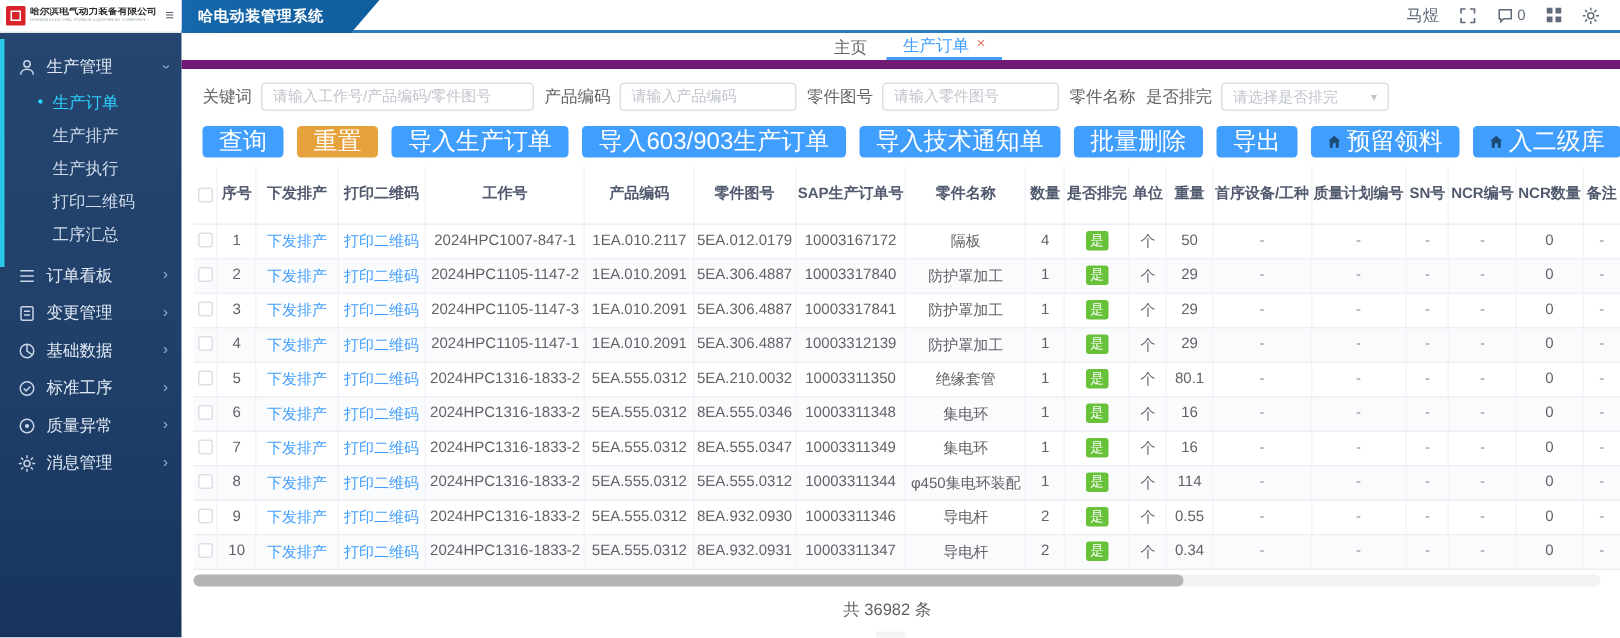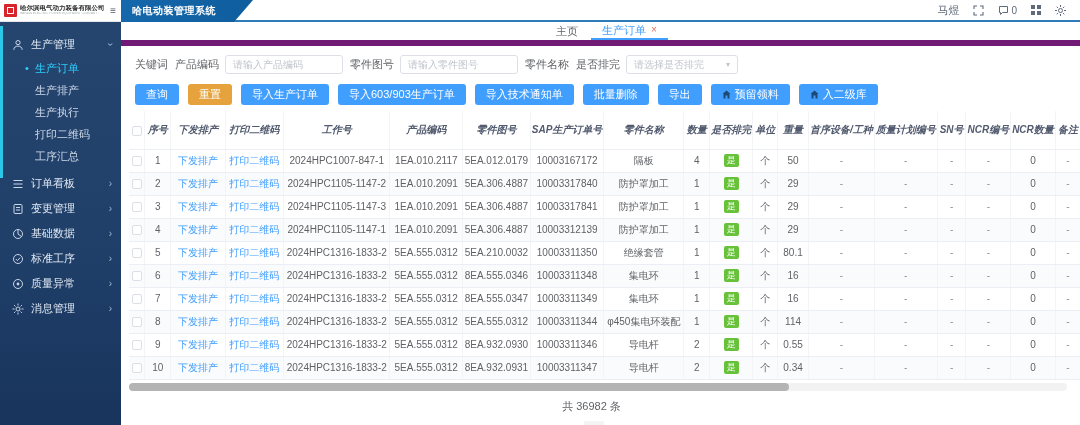--- a/index.html
+++ b/index.html
@@ -46,30 +46,30 @@
   .content { flex:1; min-width:0; padding:5px 0 0 8px; display:flex; flex-direction:column; }
 
   .filter-row { display:flex; align-items:center; gap:7px; padding:4px 4px 3px 6px; font-size:11px; color:#606266; }
   .f-item { display:flex; align-items:center; gap:6px; white-space:nowrap; }
   .f-input { height:19px; border:1px solid #dcdfe6; border-radius:3px; font-size:10px; padding:0 7px; color:#606266; outline:none; }
   .f-input::placeholder { color:#c0c4cc; }
   .f-select { height:19px; width:112px; border:1px solid #dcdfe6; border-radius:3px; display:flex; align-items:center; justify-content:space-between; padding:0 7px; color:#c0c4cc; font-size:10px; background:#fff; cursor:pointer; }
   .f-select .arr { color:#c0c4cc; font-size:8px; }
 
   .btn-row { display:flex; gap:9px; padding:7px 4px 6px 6px; }
-  .btn { height:21px; border:none; border-radius:3px; background:#409eff; color:#fff; font-size:11px; padding:0 11px; display:flex; align-items:center; gap:4px; cursor:pointer; white-space:nowrap; font-family:inherit; }
+  .btn { height:21px; border:none; border-radius:3px; background:#409eff; color:#fff; font-size:16px; padding:0 11px; display:flex; align-items:center; gap:4px; cursor:pointer; white-space:nowrap; font-family:inherit; }
   .btn.warning { background:#e6a23c; }
   .btn .house { display:flex; color:#1d4a74; }
 
   
   .table-wrap { flex:none; }
   table { border-collapse:collapse; table-layout:fixed; font-size:10px; color:#606266; }
   th,td { border-bottom:1px solid #ebeef5; border-right:1px solid #f2f4f7; overflow:hidden; white-space:nowrap; text-overflow:ellipsis; }
   th:last-child,td:last-child { border-right:none; }
-  th { padding:3px 1px; line-height:1.3; text-align:center; color:#515a6e; font-weight:bold; background:#fff; height:38px;font-style:italic; }
+  th { padding:3px 1px; line-height:1.3; text-align:center; color:#515a6e; font-weight:bold; background:#fff; height:38px; }
   td { height:23px; text-align:center; }
   tr:nth-child(even) td { background:#fafbfc; }
   .link { color:#409eff; cursor:pointer; }
   .badge-yes { display:inline-block; background:#67c23a; color:#fff; font-size:9px; padding:0 3px; border-radius:2px; line-height:13px; }
   .cb { display:inline-block; width:10px; height:10px; border:1px solid #dcdfe6; border-radius:2px; background:#fff; vertical-align:middle; cursor:pointer; }
   .dash { color:#909399; }
 
   .hscroll { height:8px; margin:3px 0 3px; position:relative; width:938px; }
   .hscroll .track { position:absolute; inset:0; background:#f2f2f2; border-radius:4px; }
   .hscroll .thumb { position:absolute; left:0; top:0; height:8px; width:660px; background:#b4b4b4; border-radius:4px; cursor:grab; }
@@ -222,20 +222,21 @@
       <span class="tab active">
         <span>生产订单</span>
         <span class="tab-close">×</span>
       </span>
     </div>
 
     <div class="content">
       <div class="filter-row" id="filter-row">
           <span class="f-item">
             <span>关键词</span>
+            <input class="f-input" type="text" placeholder="请输入工作号/产品编码/零件图号" style="width: 182px;">
           </span>
           <span class="f-item">
             <span>产品编码</span>
             <input class="f-input" type="text" placeholder="请输入产品编码" style="width: 118px;">
           </span>
           <span class="f-item">
             <span>零件图号</span>
             <input class="f-input" type="text" placeholder="请输入零件图号" style="width: 118px;">
           </span>
           <span class="f-item">

